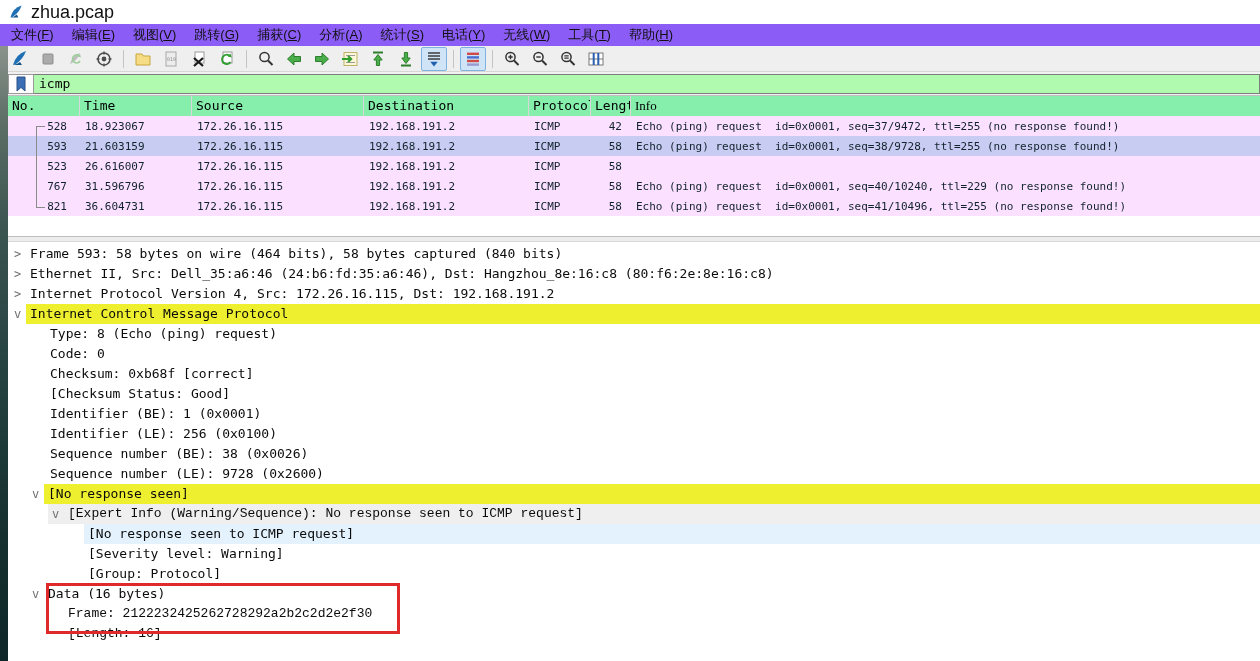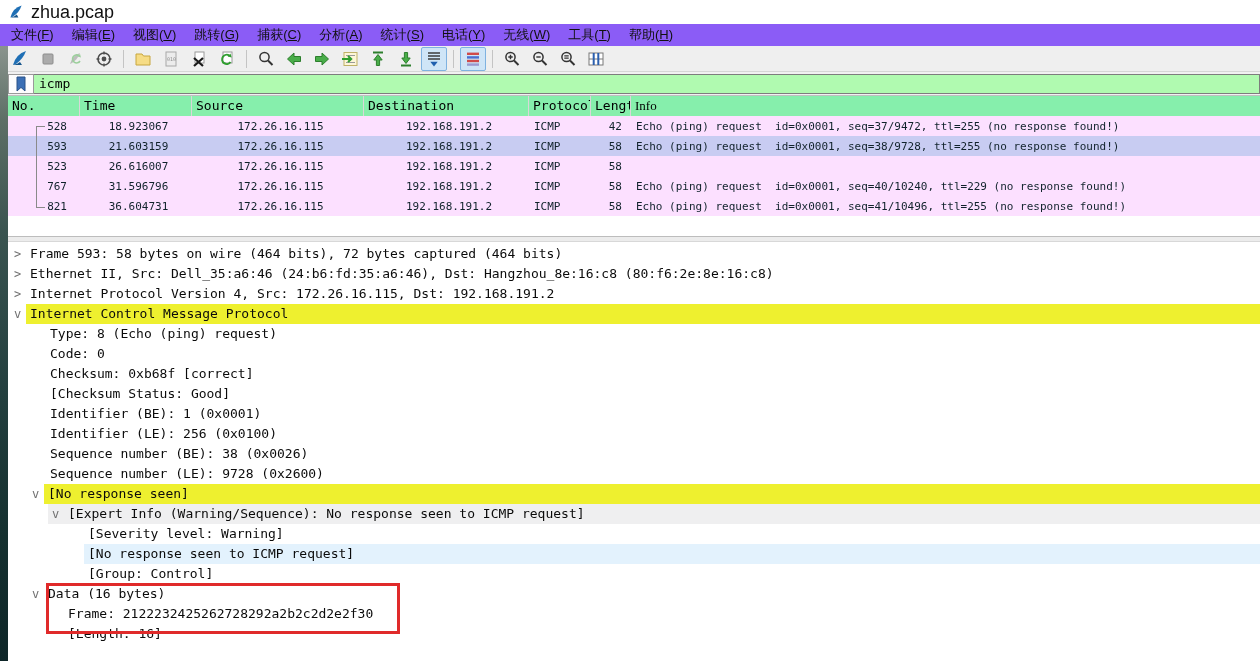--- a/index.html
+++ b/index.html
@@ -34,21 +34,21 @@
   
   .grid{display:grid;grid-template-columns:72px 112px 172px 165px 62px 40px 1fr;}
   .plist-header{position:absolute;left:8px;top:96px;width:1252px;height:20px;background:#86efac;border-bottom:1px solid #c9c9c9;font-size:13px;}
   .plist-header .hcell{border-right:1px solid #d8d8d8;padding:2px 0 0 4px;white-space:pre;overflow:hidden;color:#000;}
   .plist-header .hcell:last-child{border-right:none;font-family:Liberation Serif, serif;}
   .plist{position:absolute;left:8px;top:116px;width:1252px;}
   .prow{height:20px;font-size:11px;color:#10222b;background:var(--row_icmp);align-items:center;}
   .prow.selected{background:var(--row_selected);}
   .prow div{white-space:pre;overflow:hidden;padding-top:1px;}
   .cell-no{text-align:right;padding-right:13px;}
-  .cell-time,.cell-src,.cell-dst{padding-left:5px;text-align:center;}
+  .cell-time,.cell-src,.cell-dst{padding-left:5px;}
   .cell-proto{padding-left:5px;}
   .cell-len{text-align:right;padding-right:9px;}
   .cell-info{padding-left:5px;}
   .bracket{position:absolute;left:36px;top:126px;width:8px;height:80px;border-left:1px solid #8a8a8a;border-top:1px solid #8a8a8a;border-bottom:1px solid #8a8a8a;}
 
   
   .splitter{position:absolute;left:8px;top:236px;width:1252px;height:6px;background:#ececec;border-top:1px solid #bdbdbd;border-bottom:1px solid #d8d8d8;box-sizing:border-box;}
 
   
   .details{position:absolute;left:8px;top:244px;width:1252px;height:400px;font-size:13px;color:#0b0b0b;}
@@ -56,21 +56,21 @@
   .drow .txt{position:absolute;top:0;z-index:2;}
   .exp{position:absolute;top:0;z-index:2;color:#707070;font-size:12px;}
   .band{position:absolute;top:0;bottom:0;right:0;z-index:1;}
   .band.yellow{background:var(--highlight_yellow);}
   .band.gray{background:var(--expert_note_gray);}
   .band.blue{background:var(--expert_chat_blue);}
 
   
   .ax0{left:6px;}  .tx0{left:22px;}
   .ax1{left:24px;} .tx1{left:42px;} .tx1t{left:40px;}
-  .ax2{left:44px;} .tx2{left:60px;}
+  .ax2{left:44px;} .tx2{left:60px;font-family:Liberation Mono, monospace;}
   .tx3{left:80px;}
 
   
   .red-annotation{position:absolute;left:46px;top:583px;width:348px;height:45px;border:3px solid var(--annotation_red);z-index:5;}
   .desktop-strip{position:absolute;left:0;top:46px;width:8px;height:615px;
     background:linear-gradient(180deg,#8a948d 0%,#5d6f66 12%,#3a5450 30%,#24403f 55%,#15302f 80%,#0e2628 100%);}
   svg{display:block;}
 </style>
 </head>
 <body>
@@ -298,36 +298,36 @@
     <div class="cell-proto">ICMP</div>
     <div class="cell-len">58</div>
     <div class="cell-info">Echo (ping) request  id=0x0001, seq=41/10496, ttl=255 (no response found!)</div>
   </div>
 </div>
 <div class="bracket"></div>
 
 <div class="splitter"></div>
 
 <div class="details mono">
-  <div class="drow"><span class="exp ax0">&gt;</span><span class="txt tx0">Frame 593: 58 bytes on wire (464 bits), 72 bytes captured (464 bits)</span></div>
+  <div class="drow"><span class="exp ax0">&gt;</span><span class="txt tx0">Frame 593: 58 bytes on wire (464 bits), 58 bytes captured (840 bits)</span></div>
   <div class="drow"><span class="exp ax0">&gt;</span><span class="txt tx0">Ethernet II, Src: Dell_35:a6:46 (24:b6:fd:35:a6:46), Dst: Hangzhou_8e:16:c8 (80:f6:2e:8e:16:c8)</span></div>
   <div class="drow"><span class="exp ax0">&gt;</span><span class="txt tx0">Internet Protocol Version 4, Src: 172.26.16.115, Dst: 192.168.191.2</span></div>
   <div class="drow"><span class="band yellow" style="left:18px;"></span><span class="exp ax0">v</span><span class="txt tx0">Internet Control Message Protocol</span></div>
   <div class="drow"><span class="txt tx1">Type: 8 (Echo (ping) request)</span></div>
   <div class="drow"><span class="txt tx1">Code: 0</span></div>
   <div class="drow"><span class="txt tx1">Checksum: 0xb68f [correct]</span></div>
   <div class="drow"><span class="txt tx1">[Checksum Status: Good]</span></div>
   <div class="drow"><span class="txt tx1">Identifier (BE): 1 (0x0001)</span></div>
   <div class="drow"><span class="txt tx1">Identifier (LE): 256 (0x0100)</span></div>
   <div class="drow"><span class="txt tx1">Sequence number (BE): 38 (0x0026)</span></div>
   <div class="drow"><span class="txt tx1">Sequence number (LE): 9728 (0x2600)</span></div>
   <div class="drow"><span class="band yellow" style="left:36px;"></span><span class="exp ax1">v</span><span class="txt tx1t">[No response seen]</span></div>
   <div class="drow"><span class="band gray" style="left:40px;"></span><span class="exp ax2">v</span><span class="txt tx2">[Expert Info (Warning/Sequence): No response seen to ICMP request]</span></div>
+  <div class="drow"><span class="band blue" style="left:76px;"></span><span class="txt tx3">[No response seen to ICMP request]</span></div>
   <div class="drow"><span class="txt tx3">[Severity level: Warning]</span></div>
-  <div class="drow"><span class="band blue" style="left:76px;"></span><span class="txt tx3">[No response seen to ICMP request]</span></div>
-  <div class="drow"><span class="txt tx3">[Group: Control]</span></div>
+  <div class="drow"><span class="txt tx3">[Group: Protocol]</span></div>
   <div class="drow"><span class="exp ax1">v</span><span class="txt tx1t">Data (16 bytes)</span></div>
   <div class="drow"><span class="txt tx2">Frame: 2122232425262728292a2b2c2d2e2f30</span></div>
   <div class="drow"><span class="txt tx2">[Length: 16]</span></div>
 </div>
 
 <div class="red-annotation"></div>
 <div class="desktop-strip"></div>
 
 </body></html>

